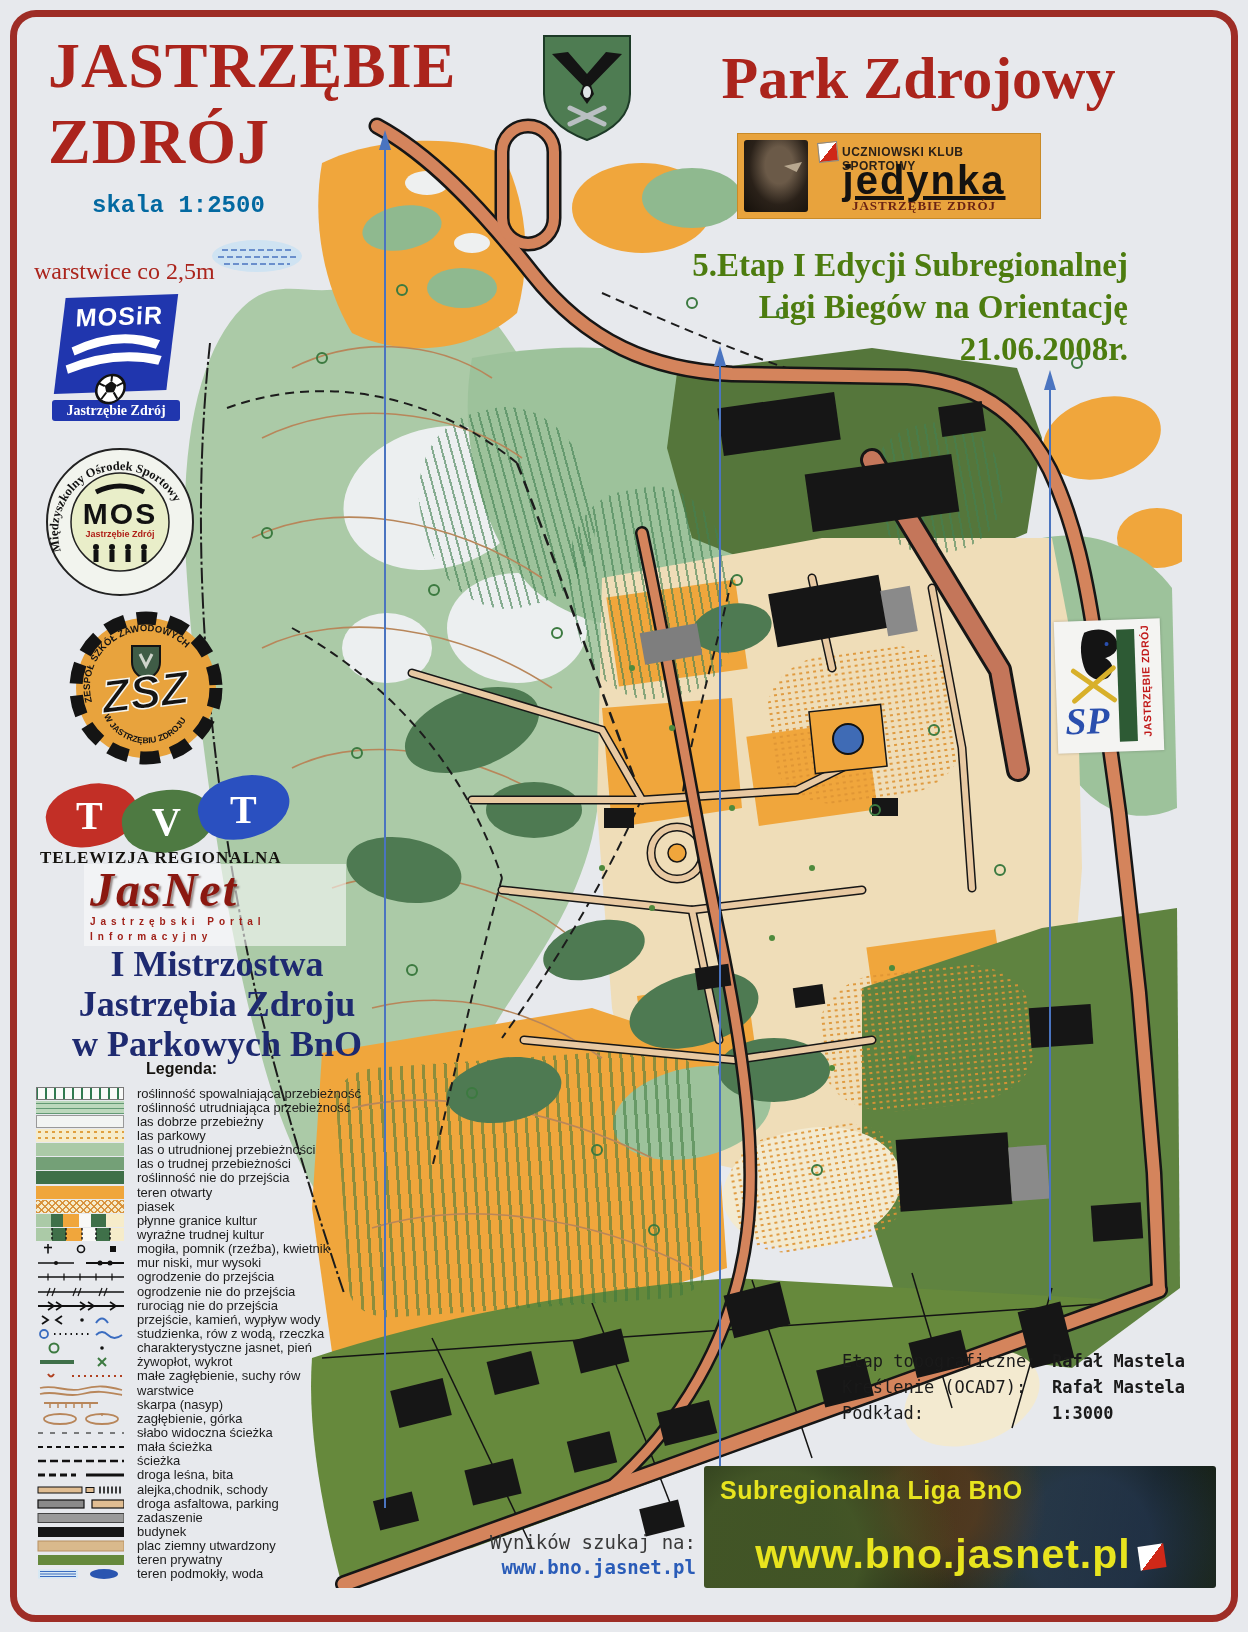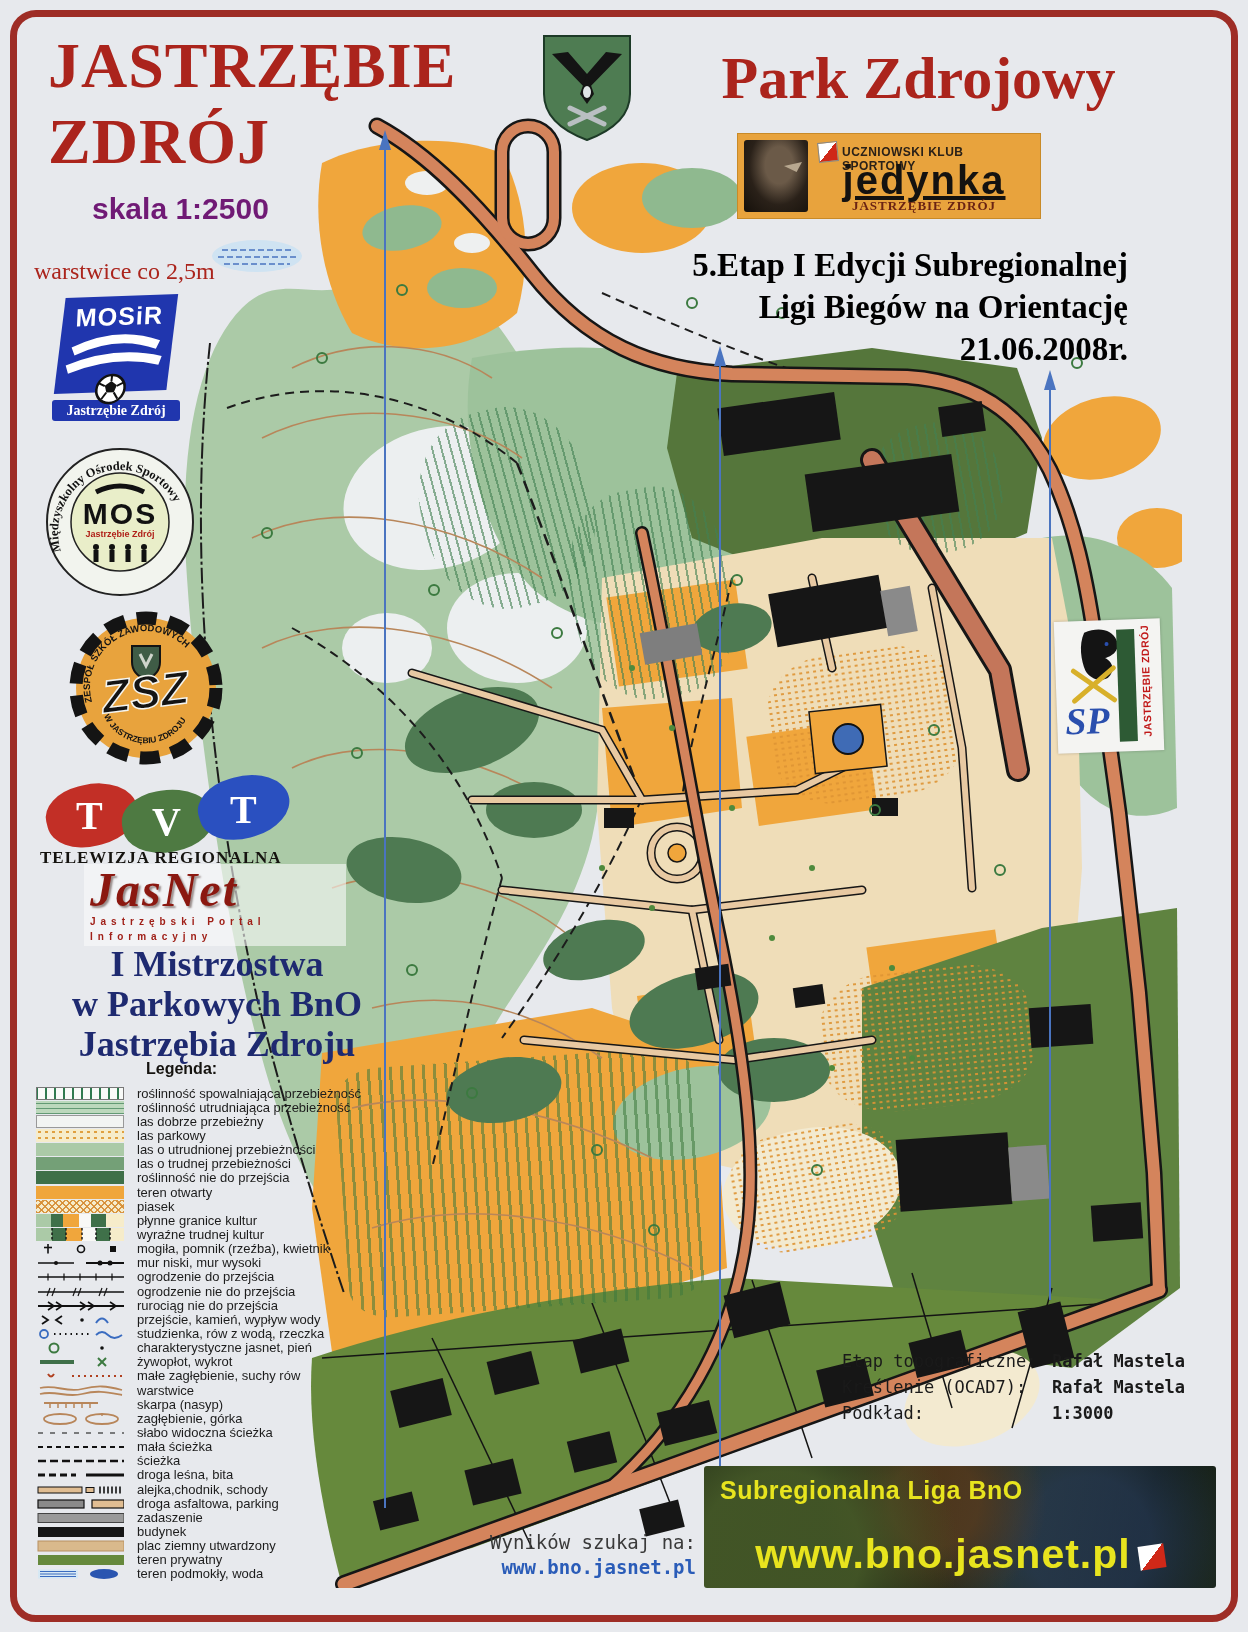--- a/index.html
+++ b/index.html
@@ -13,28 +13,28 @@
   .map svg.base{z-index:1;}
   .map svg.detail{z-index:3;}
   .patch{position:absolute;z-index:2;}
   .p-stripes{background-image:repeating-linear-gradient(90deg,rgba(66,128,82,.6) 0 2px,transparent 2px 9px);}
   .p-stripes2{background-image:repeating-linear-gradient(90deg,rgba(60,120,60,.55) 0 3px,transparent 3px 11px);}
   .p-dots{background-image:radial-gradient(rgba(222,148,52,.9) 26%,transparent 28%);background-size:7px 6px;}
 
   
   .title-left{position:absolute;left:48px;top:28px;z-index:10;color:#ab241c;
       font-family:"Liberation Serif",serif;font-weight:bold;font-size:64px;line-height:76px;letter-spacing:1px;}
-  .scale{position:absolute;left:92px;top:192px;z-index:10;font-family:Liberation Sans, sans-serif;
-      font-weight:bold;font-size:30px;color:#701a75;}
+  .scale{position:absolute;left:92px;top:192px;z-index:10;font-family:Liberation Mono, monospace;
+      font-weight:bold;font-size:24px;color:#0369a1;}
   .contour-note{position:absolute;left:34px;top:224px;z-index:10;font-family:"Liberation Serif",serif;
       font-size:24px;color:#ab241c;margin-top:34px;}
   .title-right{position:absolute;left:656px;top:44px;width:525px;text-align:center;z-index:10;color:#ab241c;
       font-family:"Liberation Serif",serif;font-weight:bold;font-size:60px;}
   .crest{position:absolute;left:538px;top:32px;z-index:10;}
-  .event{position:absolute;left:600px;top:244px;width:528px;text-align:right;z-index:10;color:#000000;
+  .event{position:absolute;left:600px;top:244px;width:528px;text-align:right;z-index:10;color:#4d7c0f;
       font-family:"Liberation Serif",serif;font-weight:bold;font-size:33px;line-height:42px;}
 
   
   .jedynka{position:absolute;left:738px;top:134px;width:302px;height:84px;background:#e8a33d;z-index:10;
       box-shadow:0 0 0 1px #c88a28;}
   .jed-photo{position:absolute;left:6px;top:6px;width:64px;height:72px;background:
       radial-gradient(ellipse at 55% 35%,#6b5a48 0 28%,#2a2119 60%,#15100a 100%);border-radius:3px;}
   .jed-beak{position:absolute;left:40px;top:22px;width:18px;height:10px;background:#b8a890;
       clip-path:polygon(0 40%,100% 0,70% 100%);}
   .jed-flag{position:absolute;left:80px;top:8px;width:18px;height:18px;transform:rotate(-6deg);
@@ -440,22 +440,22 @@
   <div class="tvt-cap">TELEWIZJA REGIONALNA</div>
 
   <div class="jasnet">
     <div class="jasnet-name">JasNet</div>
     <div class="jasnet-cap">Jastrzębski Portal</div>
     <div class="jasnet-cap">Informacyjny</div>
   </div>
 
   <div class="champ">
     <div>I  Mistrzostwa</div>
+    <div>Jastrzębia Zdroju</div>
     <div>w Parkowych  BnO</div>
-    <div>Jastrzębia Zdroju</div>
   </div>
 
   <div class="legend">
     <div class="ltitle">Legenda:</div>
 
     <div class="lrow">
         <span class="sw s1"></span>
         <span class="ltxt">roślinność spowalniająca przebieżność</span>
       </div>
     <div class="lrow">

